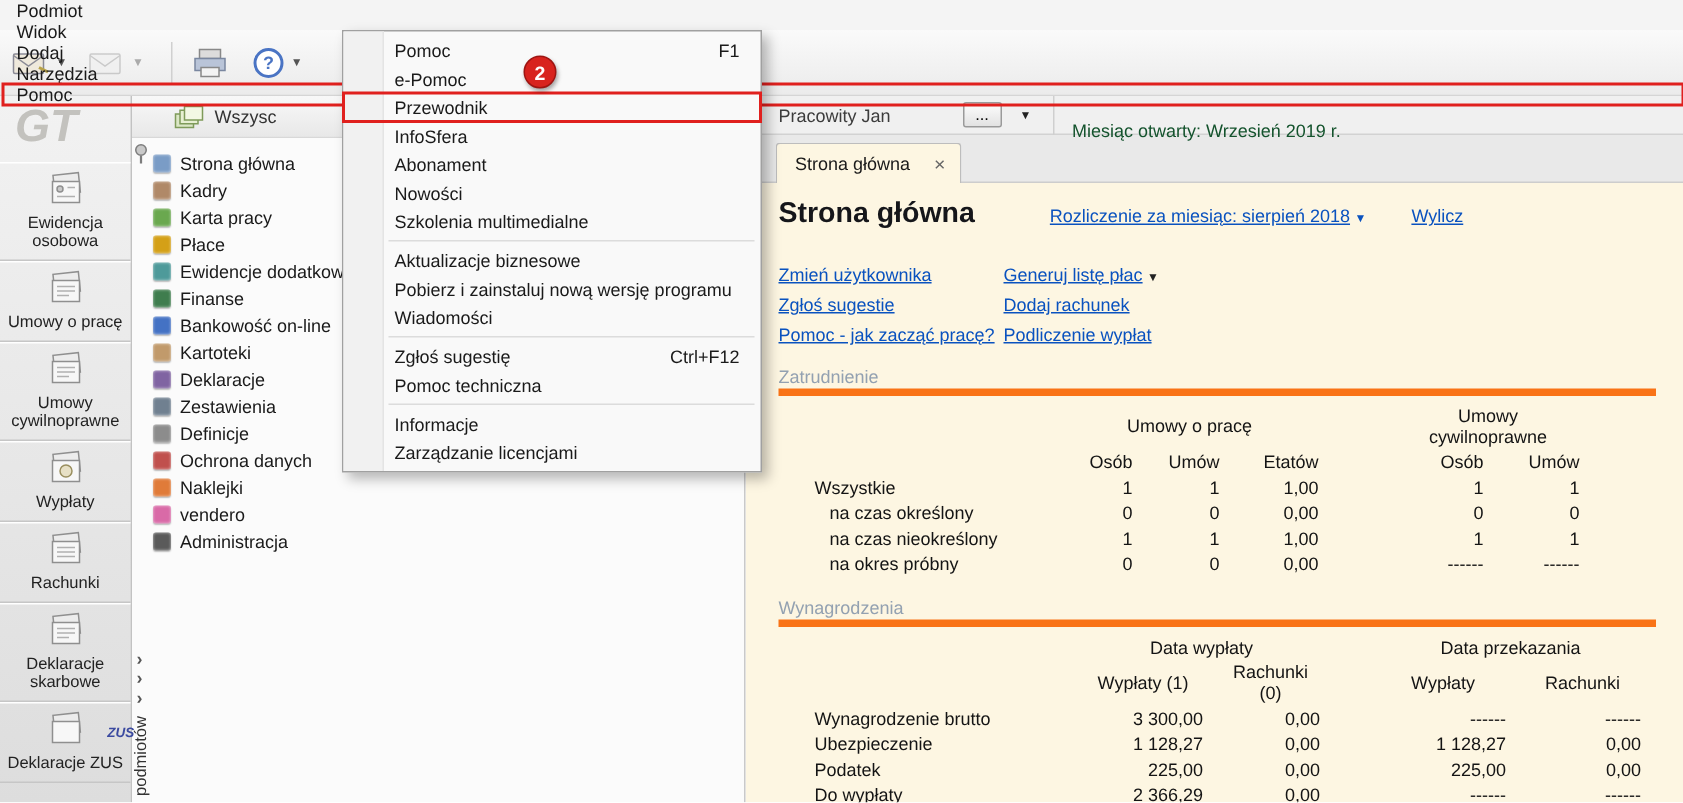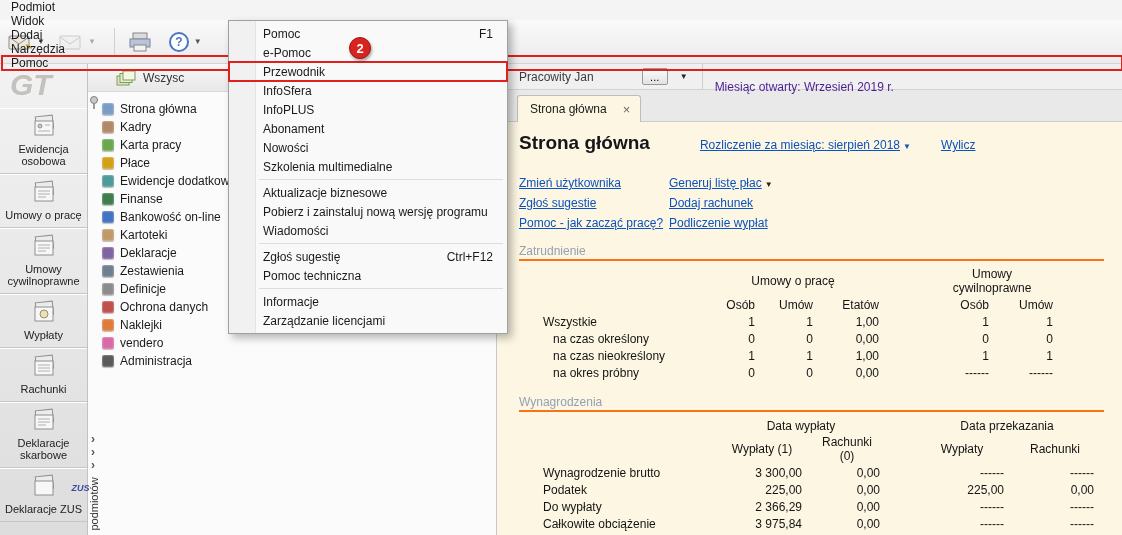--- a/index.html
+++ b/index.html
@@ -41,39 +41,39 @@
   .strip-chevrons { position:absolute; left:91px; top:433px; z-index:6; display:flex; flex-direction:column; line-height:13px; color:#555; font-size:12px; font-weight:bold; cursor:pointer; }
   .vlabel { position:absolute; left:64px; top:498px; width:60px; text-align:center; transform:rotate(-90deg); font-size:11px; color:#333; z-index:6; }
 
   
   .main { position:absolute; top:64px; left:497px; right:0; bottom:0; background:#fdf6e2; }
   .context-bar { height:26px; background:#f0f0f0; border-bottom:1px solid #d2d2d2; display:flex; align-items:center; padding-left:22px; }
   .emp { color:#3c3c3c; }
   .more-btn { margin-left:48px; width:26px; height:17px; font-size:11px; line-height:8px; background:linear-gradient(#fdfdfd,#e2e2e2); border:1px solid #9a9a9a; border-radius:2px; cursor:pointer; font-family:inherit; }
   .ctx-dd { font-size:8px; color:#222; margin-left:12px; cursor:pointer; }
   .vsep { width:1px; height:26px; background:#cfcfcf; margin-left:14px; }
-  .month { margin-left:12px; color:#4c1d95;margin-top:21px; }
+  .month { margin-left:12px; color:#14532d;margin-top:21px; }
 
   .tab-bar { height:32px; background:#e9e9e9; border-bottom:1px solid #cdcdcd; display:flex; align-items:flex-end; padding-left:20px; }
   .tab { height:27px; background:#fdf6e2; border:1px solid #bdbdbd; border-bottom:none; border-radius:3px 3px 0 0; display:flex; align-items:center; gap:16px; padding:0 10px 0 12px; margin-bottom:-1px; cursor:pointer; }
   .tab-close { color:#666; font-size:13px; cursor:pointer; }
 
   .content { position:absolute; top:58px; left:0; right:0; bottom:0; padding:10px 18px 0 22px; }
   .head-row { display:flex; align-items:baseline; }
   .page-title { font-size:19px; font-weight:bold; color:#15161a; }
   a.link { color:#0a52bf; text-decoration:underline; cursor:pointer; white-space:nowrap; }
   .settlement { margin-left:50px; }
   .blue-dd { color:#0a52bf; font-size:8px; margin-left:3px; text-decoration:none; display:inline-block; }
   .dark-dd { color:#222; font-size:8px; margin-left:3px; text-decoration:none; display:inline-block; }
   .wylicz { margin-left:30px; }
 
   .quick-links { margin-top:22px; display:grid; grid-template-columns:150px auto; row-gap:6px; width:340px; }
 
   .section { margin-top:14px; }
-  .section-title { color:#93a1b1; border-bottom:2px solid #f97316; padding-bottom:1px; }
+  .section-title { color:#93a1b1; border-bottom:5px solid #f97316; padding-bottom:1px; }
   table.sumtab { border-collapse:collapse; margin:5px 0 0 12px; font-size:12px; color:#141414; }
   table.sumtab td { padding:1px 6px; height:17px; }
   .num { text-align:right; }
   .chead { text-align:right; }
   .chead-c { text-align:center; }
   .ghead { text-align:center; }
   .rlabel { padding-left:12px !important; white-space:nowrap; }
   .rlabel.sub { padding-left:22px !important; }
 
   
@@ -427,20 +427,28 @@
           </tr>
           <tr>
             <td class="rlabel">Wynagrodzenie brutto</td>
             <td class="num">3 300,00</td>
             <td class="num">0,00</td>
             <td></td>
             <td class="num">------</td>
             <td class="num">------</td>
           </tr>
           <tr>
+            <td class="rlabel">Ubezpieczenie</td>
+            <td class="num">1 128,27</td>
+            <td class="num">0,00</td>
+            <td></td>
+            <td class="num">1 128,27</td>
+            <td class="num">0,00</td>
+          </tr>
+          <tr>
             <td class="rlabel">Podatek</td>
             <td class="num">225,00</td>
             <td class="num">0,00</td>
             <td></td>
             <td class="num">225,00</td>
             <td class="num">0,00</td>
           </tr>
           <tr>
             <td class="rlabel">Do wypłaty</td>
             <td class="num">2 366,29</td>
@@ -475,24 +483,20 @@
     <div class="dd-item annotated">
       <span>Przewodnik</span>
       <span class="short"></span>
       <div class="anno-circle circle-2">2</div>
     </div>
     <div class="dd-item">
         <span>InfoSfera</span>
         <span class="short"></span>
       </div>
     <div class="dd-item">
-        <span>InfoPLUS</span>
-        <span class="short"></span>
-      </div>
-    <div class="dd-item">
         <span>Abonament</span>
         <span class="short"></span>
       </div>
     <div class="dd-item">
         <span>Nowości</span>
         <span class="short"></span>
       </div>
     <div class="dd-item">
         <span>Szkolenia multimedialne</span>
         <span class="short"></span>

